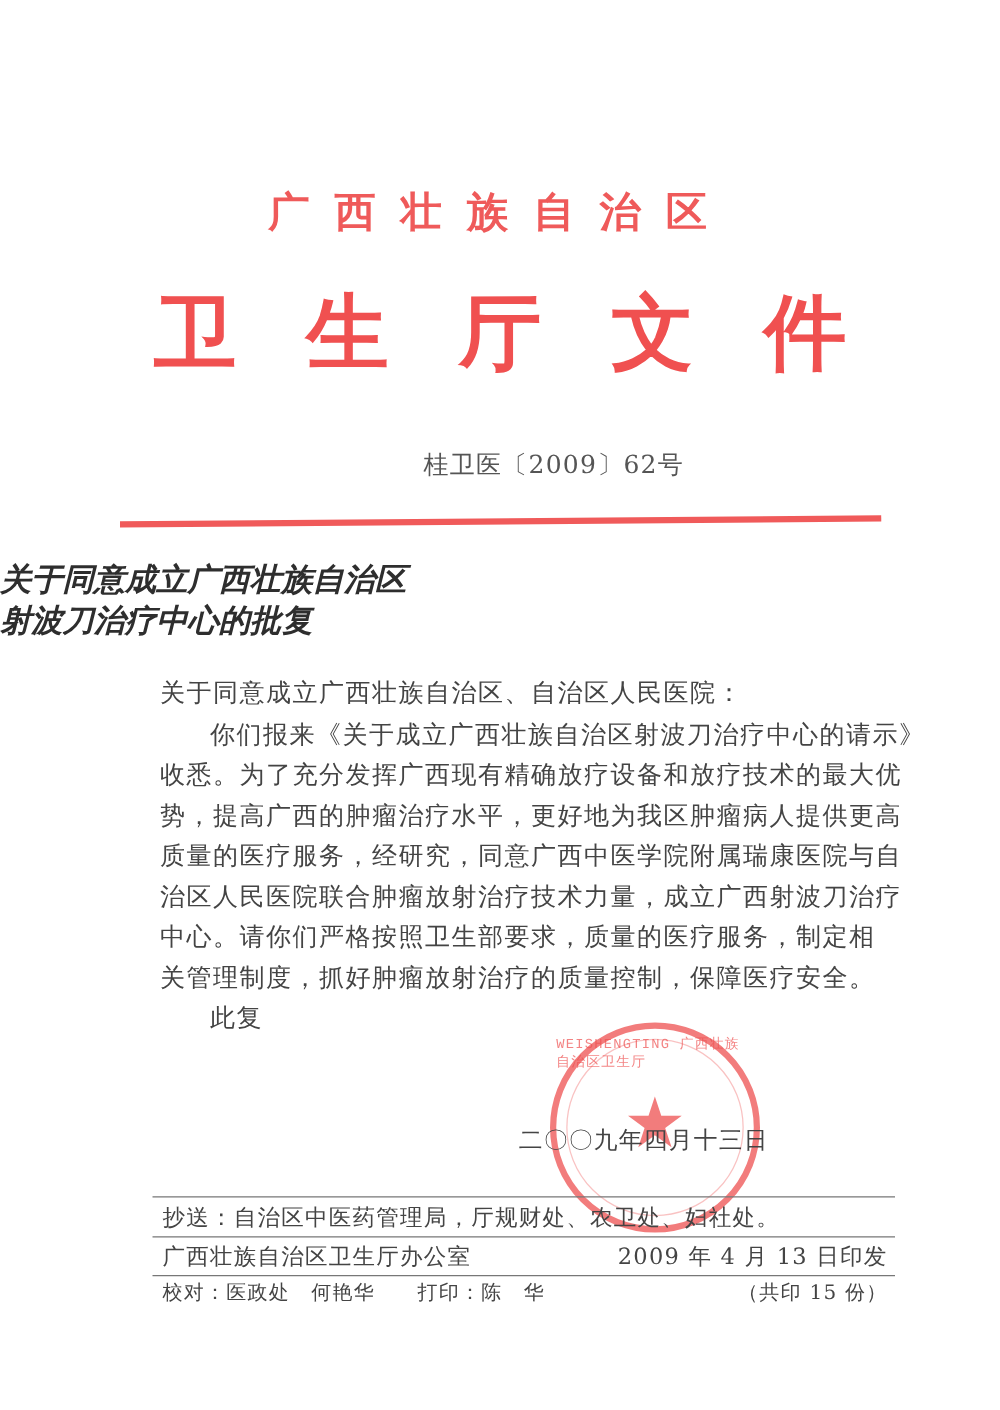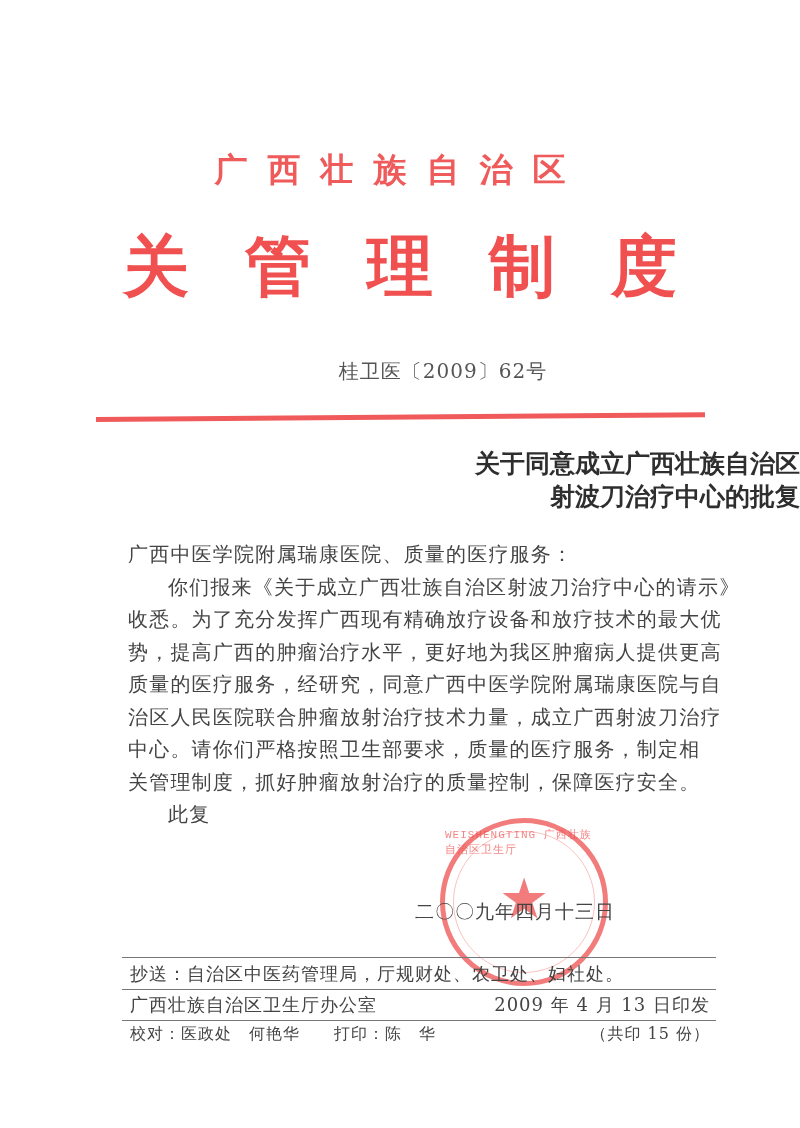--- a/index.html
+++ b/index.html
@@ -21,23 +21,24 @@
   }
   .doc-number {
     left: 0; width: 800px; top: 358px; text-align: center;
     color: #555; font-size: 20px; letter-spacing: 1px; padding-left: 43px;
   }
   .red-rule {
     left: 96px; top: 417px; width: 609px; height: 5px; background: #f05a5a;
     transform: rotate(-0.45deg); transform-origin: left center;
   }
   .doc-heading {
-    left: 0; width: 800px; top: 447px; text-align: right;
+    left: 0; width: 800px; top: 447px; text-align: left;
     color: #2e2e2e; font-size: 25px; line-height: 33px; font-weight: bold;
     font-family: "DejaVu Sans", sans-serif;
+    font-style: italic;
   }
   .body-block {
     left: 128px; top: 538px; width: 590px;
     font-size: 20px; line-height: 32.5px; color: #444; letter-spacing: 1.2px;
   }
   .body-block .line { white-space: nowrap; }
   .indent { padding-left: 40px; }
   .date-line {
     left: 415px; top: 899px; font-size: 19px; color: #444; letter-spacing: 1px;
   }
@@ -59,31 +60,31 @@
   }
   .rule { left: 122px; width: 594px; height: 1px; background: #777; }
   .footer-row { left: 130px; width: 580px; font-size: 18px; color: #444; letter-spacing: 1px; }
   .footer-row .right { position: absolute; right: 0; top: 0; }
   .footer-small { font-size: 16px; }
 </style>
 </head>
 <body>
 
 <div class="abs region-title">广西壮族自治区</div>
-<div class="abs dept-title">关管理制度</div>
+<div class="abs dept-title">卫生厅文件</div>
 <div class="abs doc-number">桂卫医〔2009〕62号</div>
 <div class="abs red-rule"></div>
 
 <div class="abs doc-heading">
   <div>关于同意成立广西壮族自治区</div>
   <div>射波刀治疗中心的批复</div>
 </div>
 
 <div class="abs body-block">
-  <div class="line">广西中医学院附属瑞康医院、质量的医疗服务：</div>
+  <div class="line">关于同意成立广西壮族自治区、自治区人民医院：</div>
   <div class="line indent">你们报来《关于成立广西壮族自治区射波刀治疗中心的请示》</div>
   <div class="line">收悉。为了充分发挥广西现有精确放疗设备和放疗技术的最大优</div>
   <div class="line">势，提高广西的肿瘤治疗水平，更好地为我区肿瘤病人提供更高</div>
   <div class="line">质量的医疗服务，经研究，同意广西中医学院附属瑞康医院与自</div>
   <div class="line">治区人民医院联合肿瘤放射治疗技术力量，成立广西射波刀治疗</div>
   <div class="line">中心。请你们严格按照卫生部要求，质量的医疗服务，制定相</div>
   <div class="line">关管理制度，抓好肿瘤放射治疗的质量控制，保障医疗安全。</div>
   <div class="line indent">此复</div>
 </div>
 

